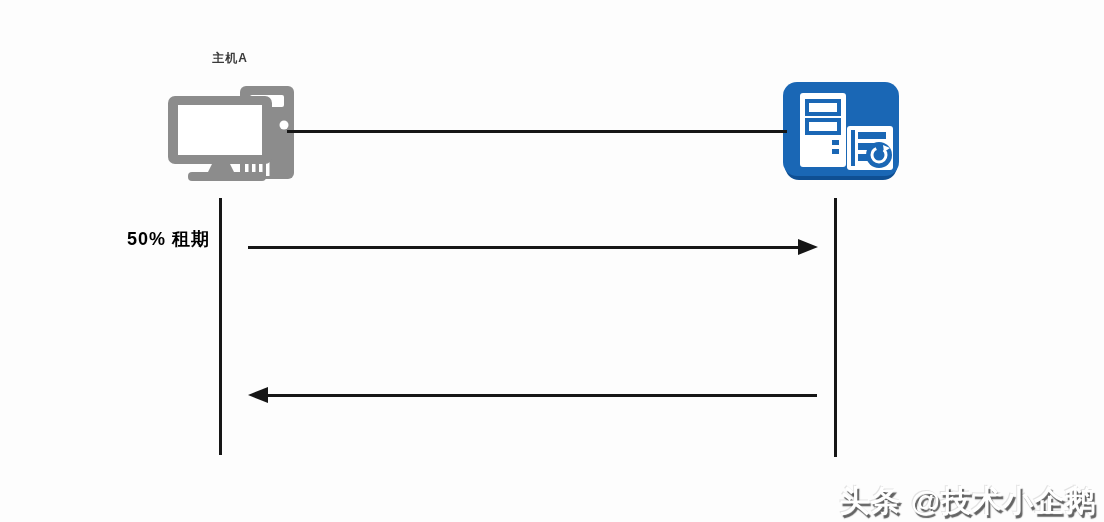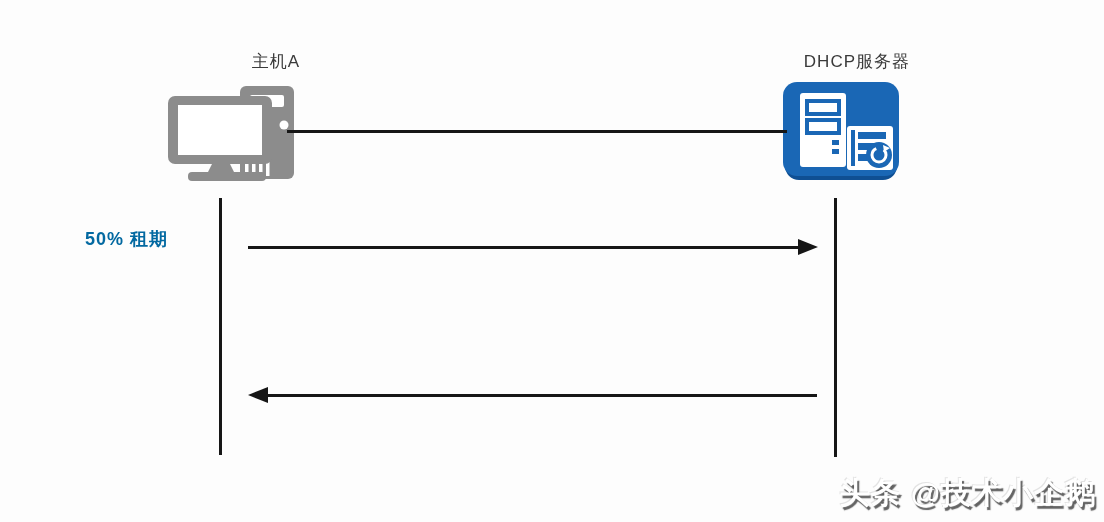--- a/index.html
+++ b/index.html
@@ -10,24 +10,24 @@
     width: 1104px;
     height: 522px;
     background: #fdfdfd;
     overflow: hidden;
   }
 
   .abs { position: absolute; }
 
   
   .actor-label {
-    font-size: 17px;
-    font-weight: 400;
+    font-size: 12px;
+    font-weight: 700;
     color: #3a3a3a;
-    text-align: right;
+    text-align: center;
     letter-spacing: 1px;
   }
 
   
   .h-connector { height: 3px; background: #161616; }
   .lifeline { width: 3px; background: #161616; }
 
   
   .msg-label {
     font-size: 20px;
@@ -52,22 +52,22 @@
   .arrowhead-left {
     width: 0; height: 0;
     border-top: 8px solid transparent;
     border-bottom: 8px solid transparent;
     border-right: 20px solid #161616;
   }
 
   .lease-note {
     font-size: 18px;
     font-weight: 600;
-    color: #0369a1;
-    text-align: left;
+    color: #000000;
+    text-align: right;
     white-space: nowrap;
     letter-spacing: 1px;
   }
 
   .watermark {
     font-size: 30px;
     font-weight: 700;
     color: #ffffff;
     white-space: nowrap;
     letter-spacing: 1px;
@@ -93,21 +93,20 @@
       <rect x="98" y="66" width="3.5" height="26" fill="#ffffff"></rect>
 
       <rect x="0" y="12" width="104" height="68" rx="7" fill="#8c8c8c"></rect>
       <rect x="10" y="21" width="84" height="50" fill="#ffffff"></rect>
 
       <polygon points="44,80 62,80 66,88 40,88" fill="#8c8c8c"></polygon>
       <rect x="20" y="88" width="78" height="9" rx="4" fill="#8c8c8c"></rect>
     </svg>
   </div>
 
-  <div class="abs actor-label" style="left:770px; top:50px; width:140px;">DHCP服务器</div>
 
   <div class="abs" style="left:783px; top:82px; width:116px; height:98px;">
     <svg width="116" height="98" viewBox="0 0 116 98" xmlns="http://www.w3.org/2000/svg">
 
       <rect x="2" y="6" width="112" height="92" rx="14" fill="#0f4f93"></rect>
       <rect x="0" y="0" width="116" height="94" rx="14" fill="#1a67b5"></rect>
 
       <rect x="17" y="11" width="46" height="74" rx="3" fill="#ffffff"></rect>
       <rect x="24" y="19" width="32" height="13" fill="#ffffff" stroke="#1a67b5" stroke-width="4"></rect>
       <rect x="24" y="38" width="32" height="13" fill="#ffffff" stroke="#1a67b5" stroke-width="4"></rect>
@@ -132,15 +131,15 @@
   <div class="abs lifeline" style="left:834px; top:198px; height:259px;"></div>
 
   <div class="abs lease-note" style="left:85px; top:227px; width:125px;">50% 租期</div>
 
   <div class="abs msg-line" style="left:248px; top:246px; width:552px;"></div>
   <div class="abs arrowhead-right" style="left:798px; top:239px;"></div>
 
   <div class="abs msg-line" style="left:266px; top:394px; width:551px;"></div>
   <div class="abs arrowhead-left" style="left:248px; top:387px;"></div>
 
-  <div class="abs watermark" style="right:8px; bottom:8px;">头条 @技术小企鹅</div>
+  <div class="abs watermark" style="right:8px; bottom:0;">头条 @技术小企鹅</div>
 
 </div>
 
 </body></html>

